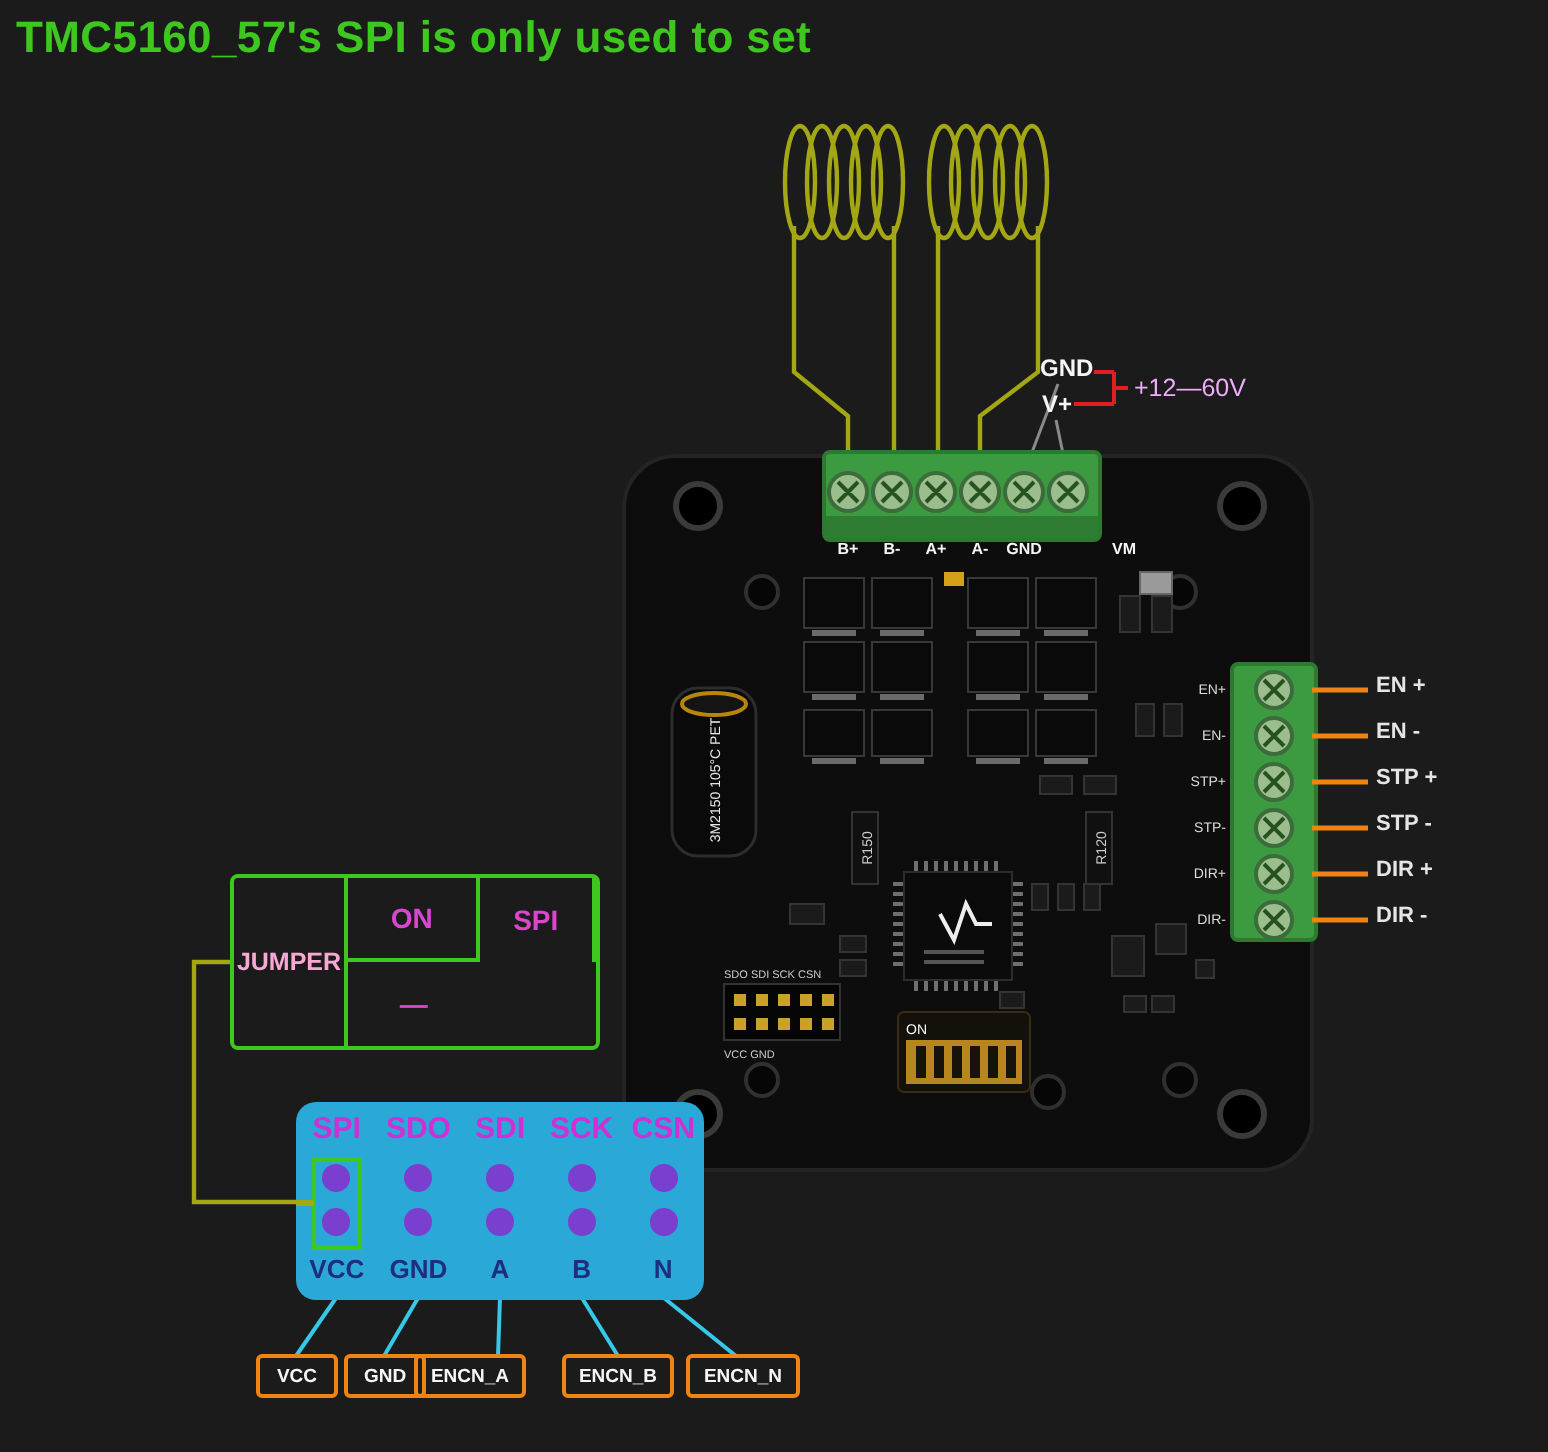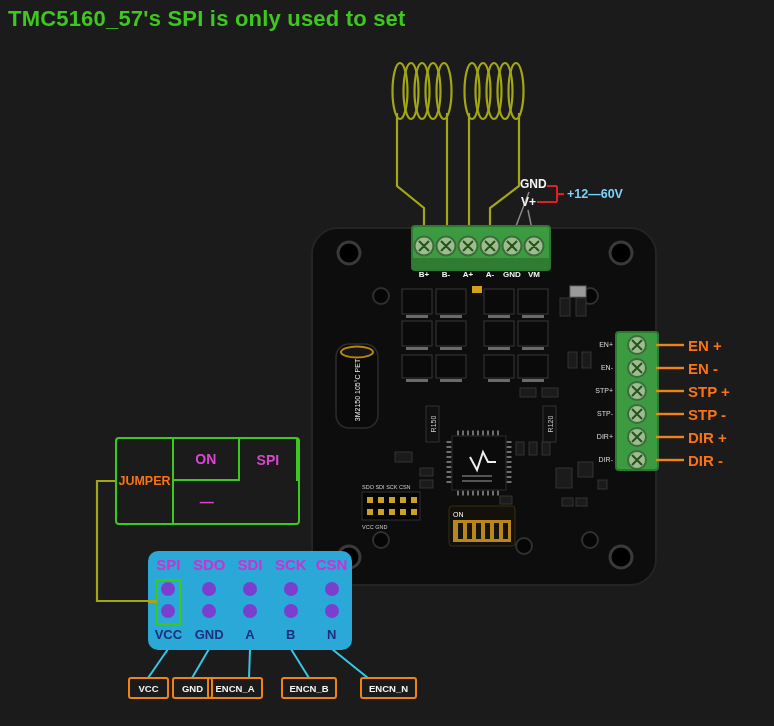--- a/index.html
+++ b/index.html
@@ -5,25 +5,25 @@
   * { margin:0; padding:0; box-sizing:border-box; }
   html,body { background:#101010; }
   body { font-family:"Liberation Sans", sans-serif; }
   #canvas { position:relative; width:774px; height:726px; background:#1b1b1b; overflow:hidden; }
   svg.art { position:absolute; left:0; top:0; }
   .abs { position:absolute; }
   .title { left:8px; top:6px; font-size:22px; font-weight:700; color:#3ec71e; letter-spacing:.2px; }
   .term-label { top:270px; width:26px; text-align:center; color:#f5f5f5; font-size:8px; font-weight:700; }
   .gnd-label { left:520px; top:177px; color:#f5f5f5; font-size:12px; font-weight:700; }
   .vplus-label { left:521px; top:195px; color:#f5f5f5; font-size:12px; font-weight:700; }
-  .range-label { left:567px; top:187px; color:#7dd3fc; font-size:12.5px; font-weight:700; }
-  .ctrl-label { left:688px; color:#f97316; font-size:15px; font-weight:700; width:62px; white-space:nowrap; }
+  .range-label { left:567px; top:187px; color:#f0abfc; font-size:12.5px; font-weight:400; }
+  .ctrl-label { left:688px; color:#e5e5e5; font-size:11px; font-weight:700; width:62px; white-space:nowrap; }
   
   .jumper-table { left:115px; top:437px; width:185px; height:88px; border:2px solid #3ec71e; border-radius:4px; display:flex; }
-  .jt-header { width:57px; border-right:2px solid #3ec71e; display:flex; align-items:center; justify-content:center; color:#f97316; font-weight:700; font-size:12.5px; }
+  .jt-header { width:57px; border-right:2px solid #3ec71e; display:flex; align-items:center; justify-content:center; color:#f9a8d4; font-weight:700; font-size:12.5px; }
   .jt-grid { flex:1; display:grid; grid-template-columns:53% 47%; grid-template-rows:1fr 1fr; }
   .jt-cell { display:flex; align-items:center; justify-content:center; color:#da46ce; font-weight:700; font-size:14px; }
   .jt-c1 { border-right:2px solid #3ec71e; border-bottom:2px solid #3ec71e; }
   .jt-c2 { border-bottom:2px solid #3ec71e; }
   .jt-c3 { border-right:2px solid #3ec71e; }
   
   .spi-table { left:148px; top:551px; width:204px; height:99px; background:#2aa8d8; border-radius:10px; }
   .spi-row { display:grid; grid-template-columns:repeat(5,1fr); text-align:center; }
   .spi-top { padding-top:5px; color:#cf2fd4; font-weight:700; font-size:15px; height:27px; }
   .dots-row { display:grid; grid-template-columns:repeat(5,1fr); height:22px; }
@@ -237,21 +237,21 @@
 
   <div class="abs gnd-label">GND</div>
   <div class="abs vplus-label">V+</div>
   <div class="abs range-label">+12—60V</div>
 
   <span class="abs term-label" style="left:411px">B+</span>
   <span class="abs term-label" style="left:433px">B-</span>
   <span class="abs term-label" style="left:455px">A+</span>
   <span class="abs term-label" style="left:477px">A-</span>
   <span class="abs term-label" style="left:499px">GND</span>
-  <span class="abs term-label" style="left:521px">VM</span>
+  <span class="abs term-label" style="left:549px">VM</span>
 
   <div class="abs ctrl-label" style="top:337px">EN +</div>
   <div class="abs ctrl-label" style="top:360px">EN -</div>
   <div class="abs ctrl-label" style="top:383px">STP +</div>
   <div class="abs ctrl-label" style="top:406px">STP -</div>
   <div class="abs ctrl-label" style="top:429px">DIR +</div>
   <div class="abs ctrl-label" style="top:452px">DIR -</div>
 
   <div class="abs jumper-table">
     <div class="jt-header">JUMPER</div>
@@ -292,15 +292,15 @@
       <span>N</span>
     </div>
     <div class="spi-highlight"></div>
     <div class="yellow-stub"></div>
   </div>
 
   <div class="abs enc-box" style="left:128px;width:41px">VCC</div>
   <div class="abs enc-box" style="left:172px;width:41px">GND</div>
   <div class="abs enc-box" style="left:207px;width:56px">ENCN_A</div>
   <div class="abs enc-box" style="left:281px;width:56px">ENCN_B</div>
-  <div class="abs enc-box" style="left:360px;width:57px">ENCN_N</div>
+  <div class="abs enc-box" style="left:343px;width:57px">ENCN_N</div>
 
 </div>
 
 </body></html>

